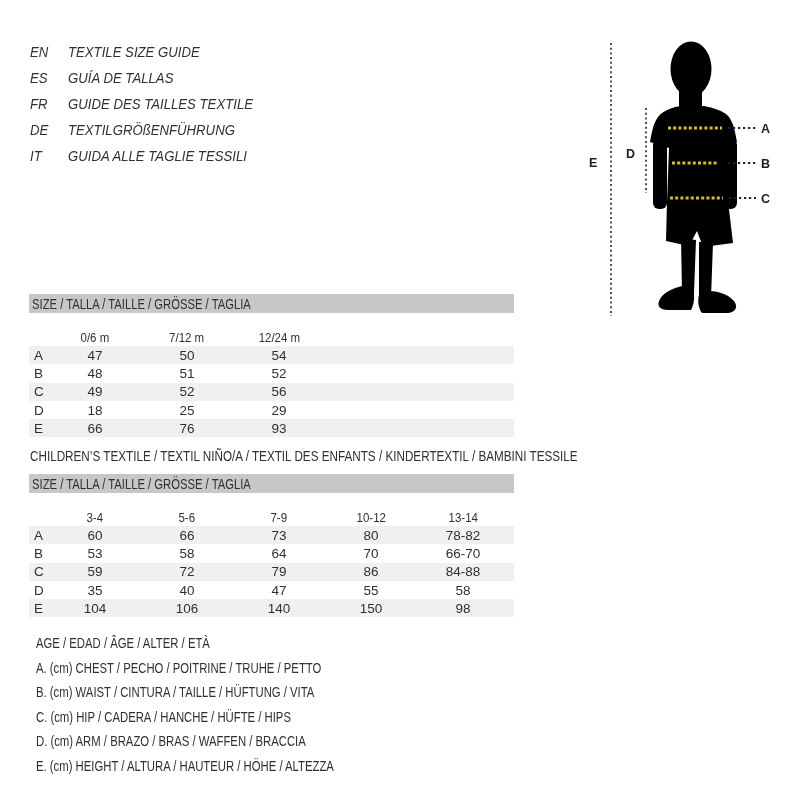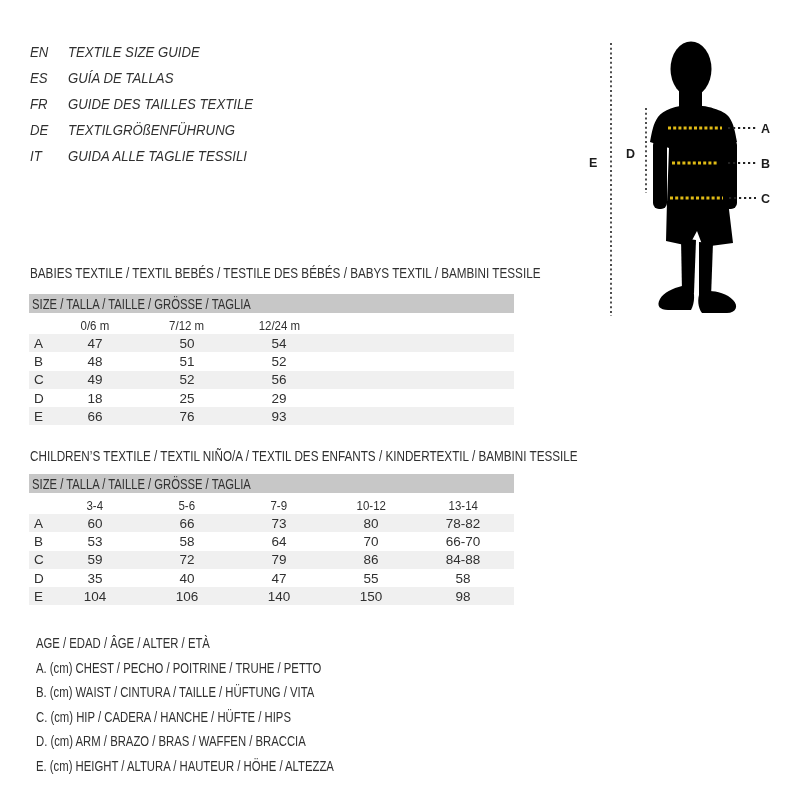--- a/index.html
+++ b/index.html
@@ -16,21 +16,21 @@
   
   .sec-title{position:absolute;left:30px;font-size:15px;line-height:15px;}
   .t-babies{top:265px;}
   .t-children{top:448px;}
   
   .table-wrap{position:absolute;left:29px;width:485px;}
   .tw-babies{top:294px;}
   .tw-children{top:474px;}
   .size-bar{height:19px;line-height:19px;background:#c7c7c7;padding-left:3px;font-size:15px;}
   .size-bar .cond{line-height:19px;}
-  table{border-collapse:collapse;table-layout:fixed;width:485px;margin-top:3px;font-size:13.5px;color:#303030;}
+  table{border-collapse:collapse;table-layout:fixed;width:485px;margin-top:15px;font-size:13.5px;color:#303030;}
   th,td{padding:0;text-align:center;vertical-align:middle;font-weight:normal;}
   thead tr{height:18px;}
   tbody tr{height:18.3px;}
   tbody tr:nth-child(odd){background:#f0f0f0;}
   td.rl{text-align:left;padding-left:5px;}
   col.c-label{width:20px;}
   col.c-data{width:92px;}
   
   .legend{position:absolute;left:36px;top:631px;font-size:14.5px;line-height:24.6px;}
   .legend-line{height:24.6px;}
@@ -94,23 +94,20 @@
     <text x="761" y="168">B</text>
 
     <line x1="670" y1="198" x2="723" y2="198" stroke="#e0bb16" stroke-width="3" stroke-dasharray="3 2.2"></line>
     <line x1="729" y1="198" x2="756" y2="198" stroke="#222" stroke-width="2.2" stroke-dasharray="2.2 2.8"></line>
     <text x="761" y="203">C</text>
 
     <text x="626" y="158">D</text>
     <text x="589" y="167">E</text>
   </svg>
 
-  <div class="sec-title t-babies">
-    <span class="cond">BABIES TEXTILE / TEXTIL BEBÉS / TESTILE DES BÉBÉS / BABYS TEXTIL / BAMBINI TESSILE</span>
-  </div>
   <div class="table-wrap tw-babies">
     <div class="size-bar">
       <span class="cond c75">SIZE / TALLA / TAILLE / GRÖSSE / TAGLIA</span>
     </div>
     <table>
       <colgroup>
           <col class="c-label">
           <col class="c-data">
           <col class="c-data">
           <col class="c-data">

